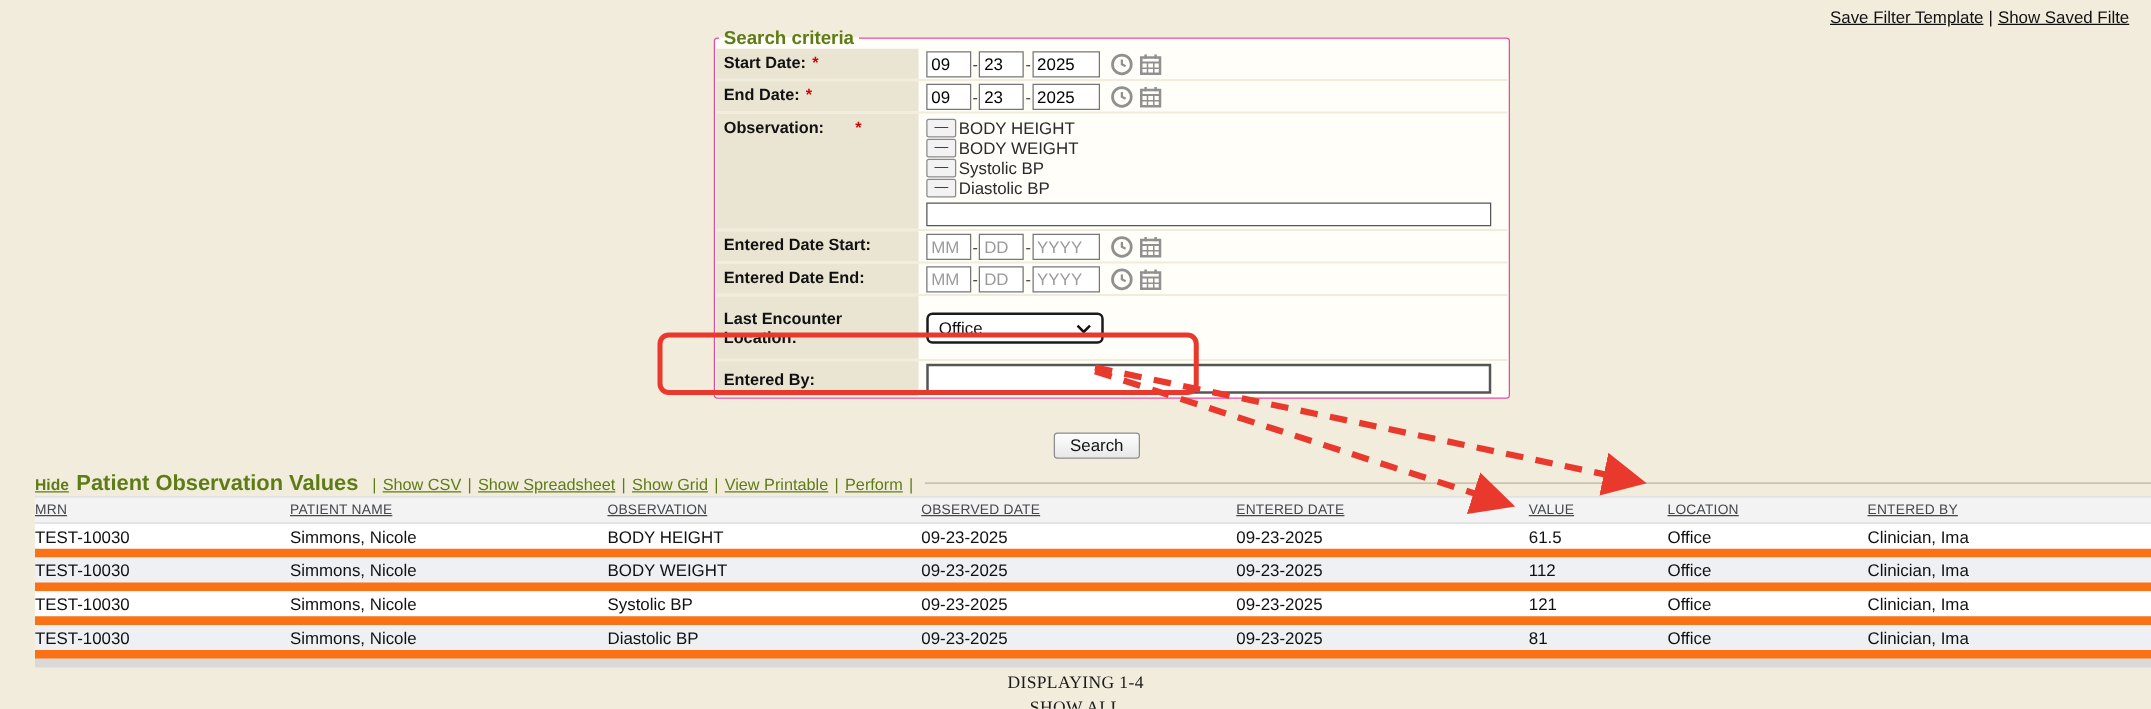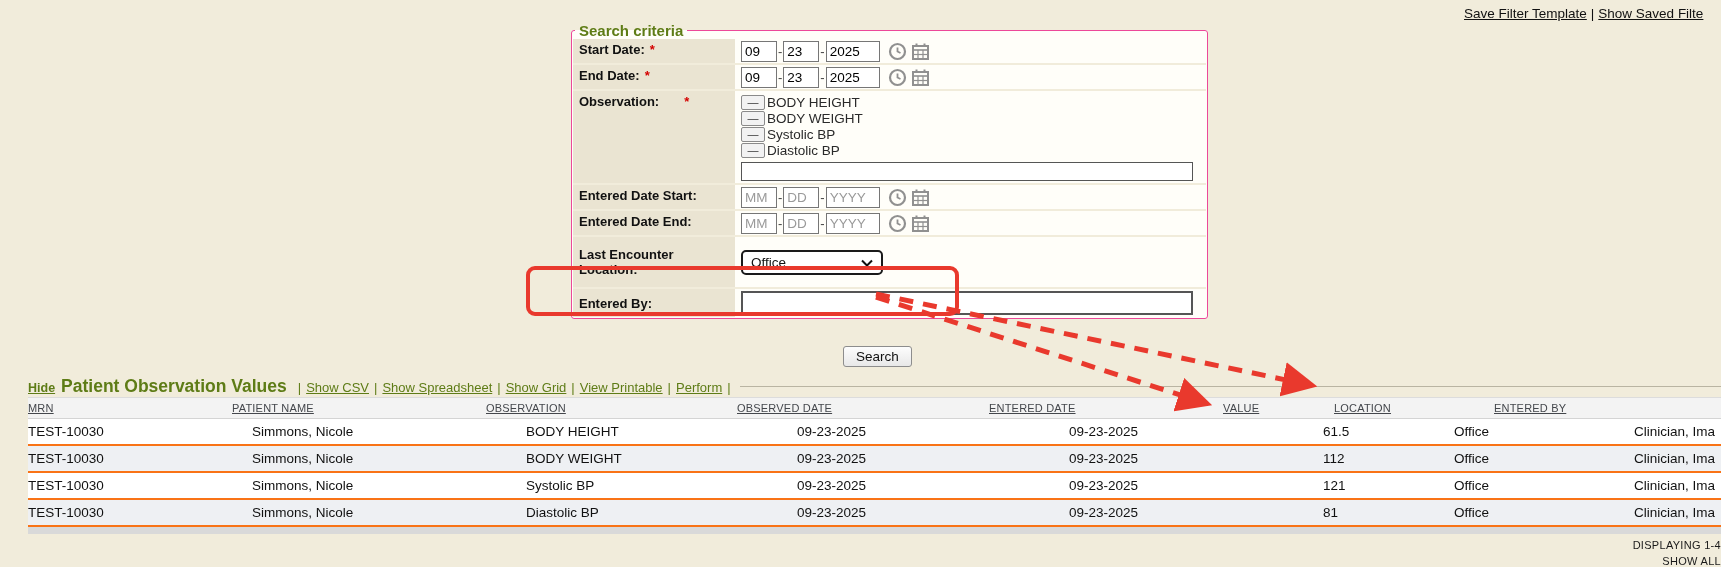--- a/index.html
+++ b/index.html
@@ -119,24 +119,24 @@
     align-items: center; 
   }
   .thead {
     margin-left: 28px; height: 22px; background: #f3f3f3;
     border-top: 1px solid #dcdcdc; border-bottom: 1px solid #d4d4d4;
   }
   .thead a {
     font-size: 11px; color: #44474c; text-decoration: underline;
     letter-spacing: 0.2px;
   }
-  .trow { margin-left: 28px; height: 27px; background: #fff; font-size: 13.5px; border-bottom: 2px solid #f97316; gap: 20px; }
+  .trow { margin-left: 28px; height: 27px; background: #fff; font-size: 13.5px; border-bottom: 7px solid #f97316; }
   .trow.alt { background: #eef0f3; }
   .tfoot-bar { margin-left: 28px; height: 7px; background: #d9d9d9; }
-  .tfoot-text { text-align: right; font-size: 11px; color: #1a1a1a; margin-top: 5px; letter-spacing: 0.3px; }
+  .tfoot-text { text-align: center; font-size: 14px; color: #1a1a1a; margin-top: 5px; letter-spacing: 0.3px; font-family: Liberation Serif, serif; }
   .tfoot-text.showall { margin-top: 4px; }
   .tfoot-text a { color: #1a1a1a; text-decoration: none; }
 
   
   .annotation { position: absolute; left: 0; top: 0; pointer-events: none; z-index: 50; }
 </style>
 </head>
 <body>
 
 <div class="top-links">

